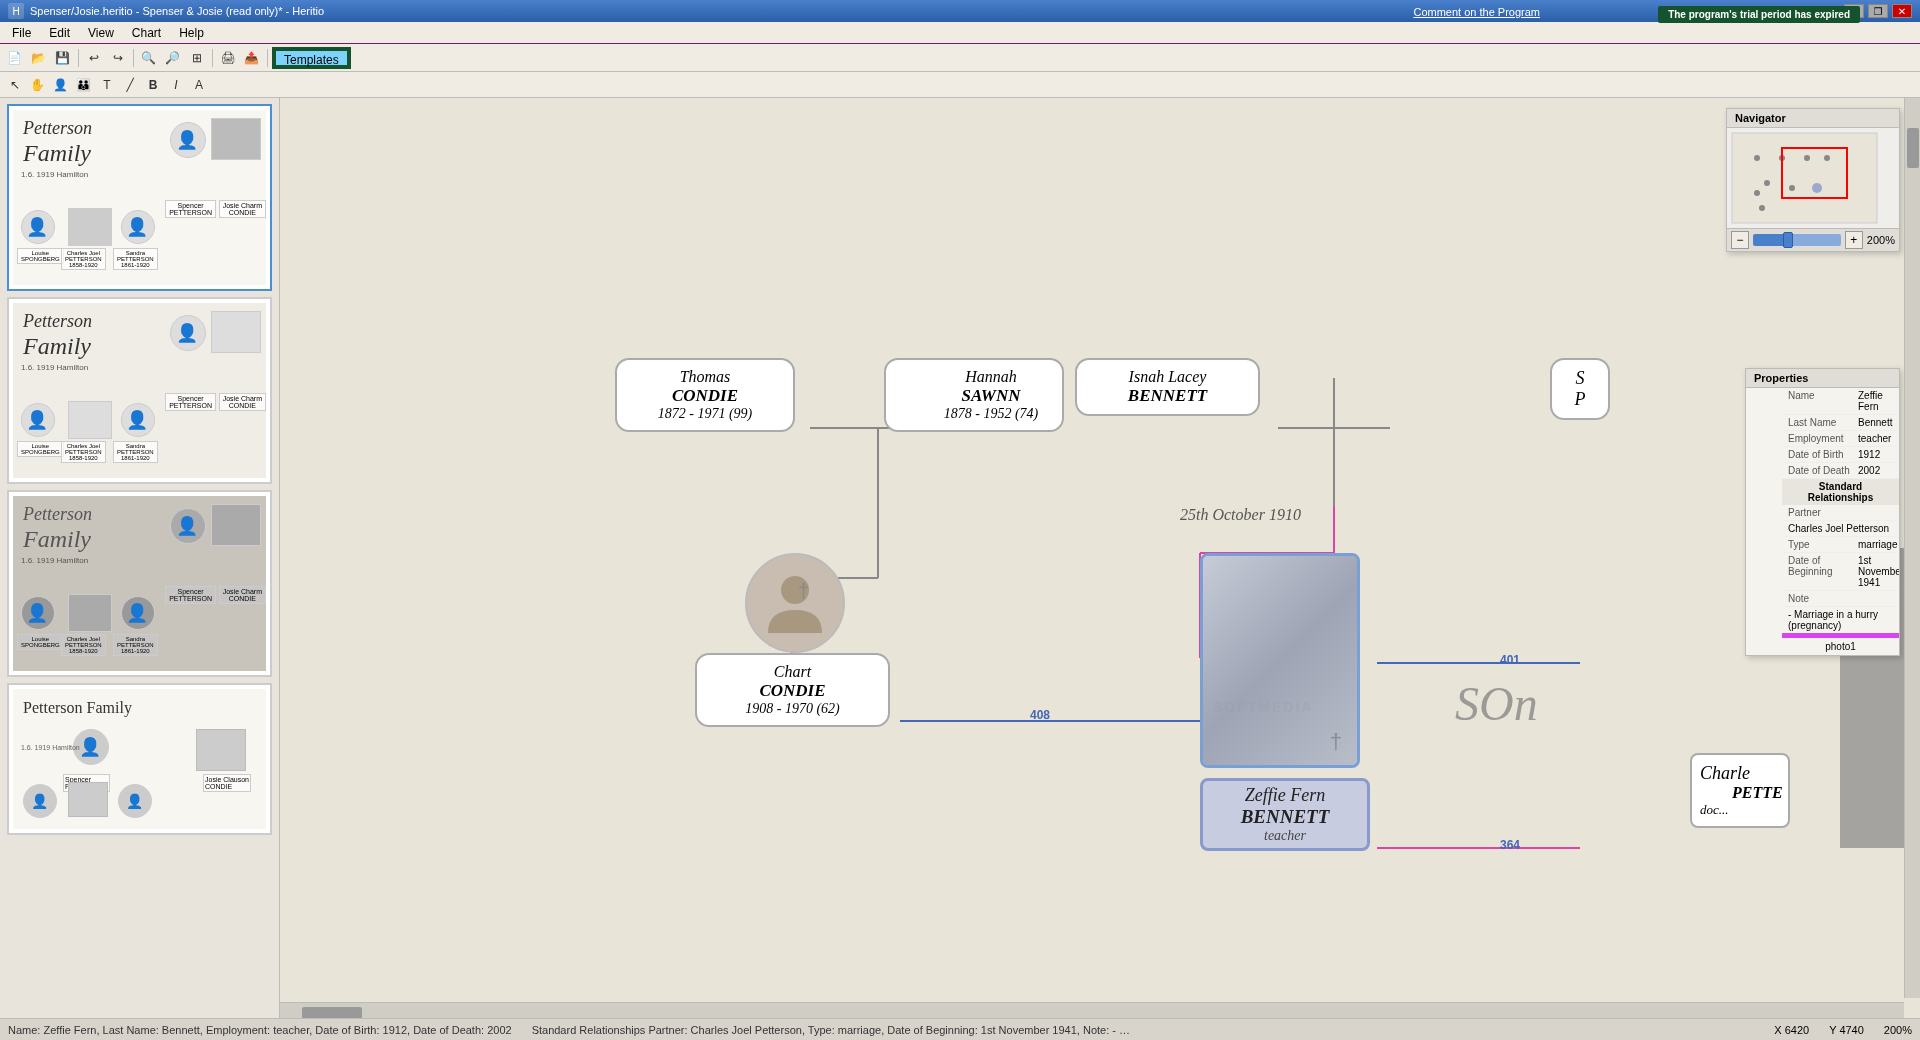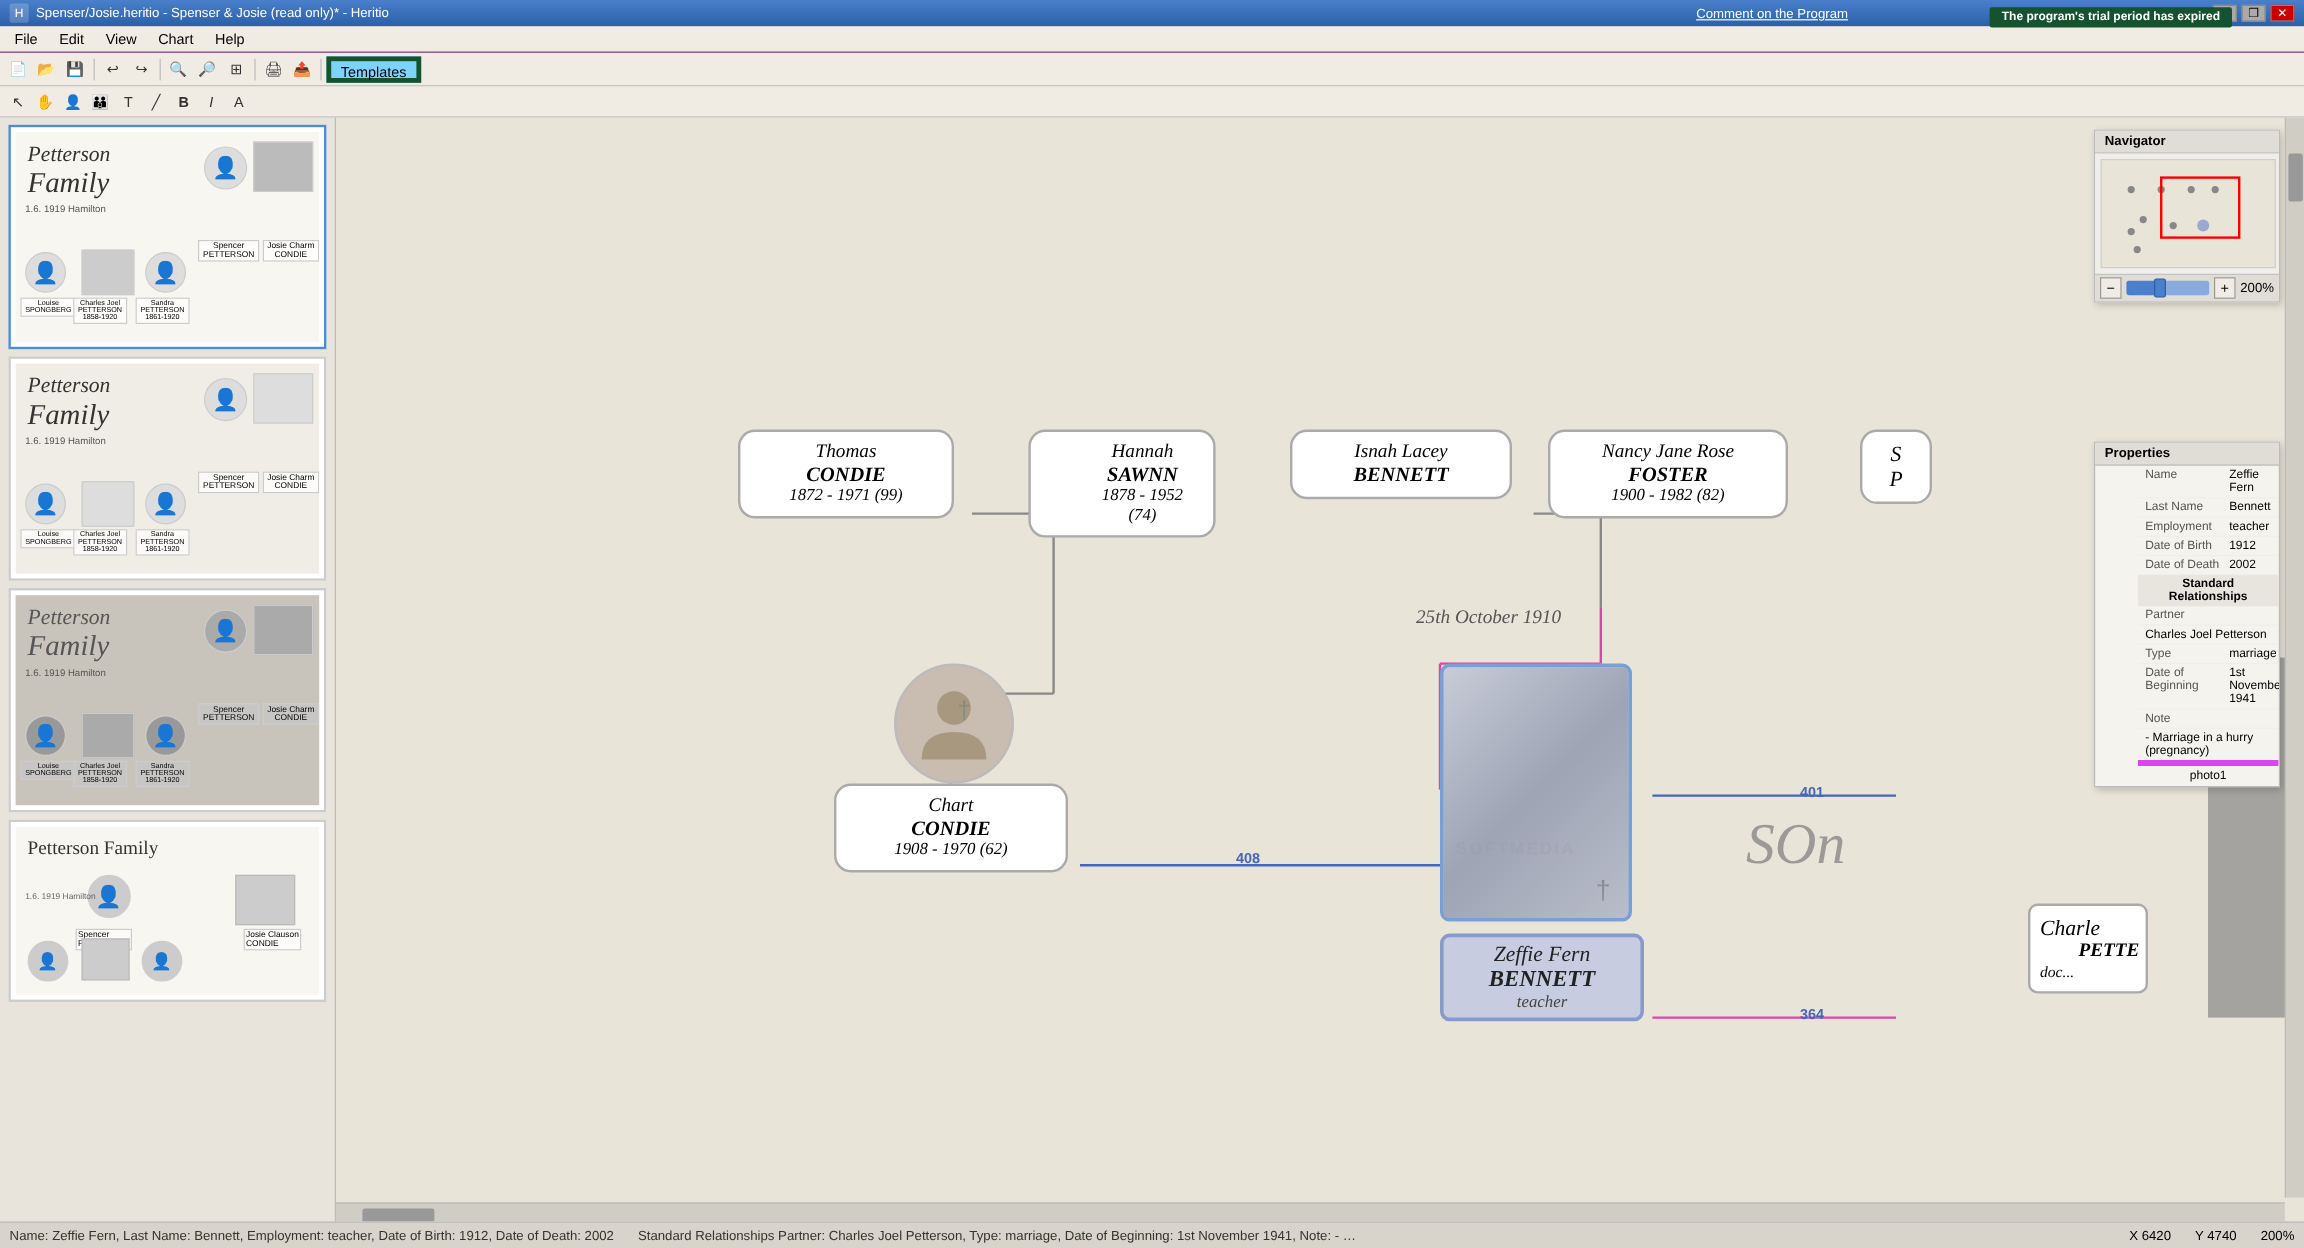--- a/index.html
+++ b/index.html
@@ -265,21 +265,21 @@
       top: 0; left: 0;
       width: 100%; height: 100%;
       pointer-events: none;
     }
 
     
     #navigator {
       position: absolute;
       top: 10px;
       right: 20px;
-      width: 155px;
+      width: 174px;
       background: #f5f3ee;
       border: 1px solid #bbb;
       box-shadow: 2px 2px 6px rgba(0,0,0,0.2);
     }
     #navigator-header {
       background: #e0ddd6;
       padding: 3px 8px;
       font-size: 11px;
       border-bottom: 1px solid #bbb;
       font-weight: bold;
@@ -593,36 +593,31 @@
       <line x1="1054" y1="455" x2="920" y2="455" stroke="#dd44aa" stroke-width="2"></line>
       <line x1="920" y1="455" x2="920" y2="560" stroke="#dd44aa" stroke-width="2"></line>
     </svg>
 
     <div class="family-node" style="left: 335px; top: 260px; width: 180px;">
       <div class="node-name">Thomas</div>
       <div class="node-surname">CONDIE</div>
       <div class="node-dates">1872 - 1971 (99)</div>
     </div>
 
-    <div class="family-node" style="left: 577px; top: 260px; width: 156px; padding-left: 48px;">
+    <div class="family-node" style="left: 604px; top: 260px; width: 180px; padding-left: 48px;">
       <div class="node-name">Hannah</div>
       <div class="node-surname">SAWNN</div>
       <div class="node-dates">1878 - 1952 (74)</div>
     </div>
 
     <div class="family-node" style="left: 795px; top: 260px; width: 185px;">
       <div class="node-name">Isnah Lacey</div>
       <div class="node-surname">BENNETT</div>
     </div>
 
-    <div class="family-node" style="left: 1010px; top: 260px; width: 200px;">
-      <div class="node-name">Nancy Jane Rose</div>
-      <div class="node-surname">FOSTER</div>
-      <div class="node-dates">1900 - 1982 (82)</div>
-    </div>
 
     <div style="position:absolute; left:900px; top:408px; font-family:Georgia,serif; font-style:italic; font-size:16px; color:#555;">25th October 1910</div>
 
     <div class="partial-node" style="left:1270px; top:260px; width:60px; overflow:hidden;">
       <div style="font-family:Georgia,serif;font-style:italic;font-size:18px;">S</div>
       <div style="font-family:Georgia,serif;font-style:italic;font-size:18px;">P</div>
     </div>
 
     <div class="photo-circle" style="position:absolute; left:465px; top:455px; width:100px; height:100px; border-radius:50%; border:2px solid #bbb; background:#c8bdb0; font-size:50px; display:flex; align-items:center; justify-content:center; color:#888;">
       <svg width="70" height="70" viewBox="0 0 70 70">

